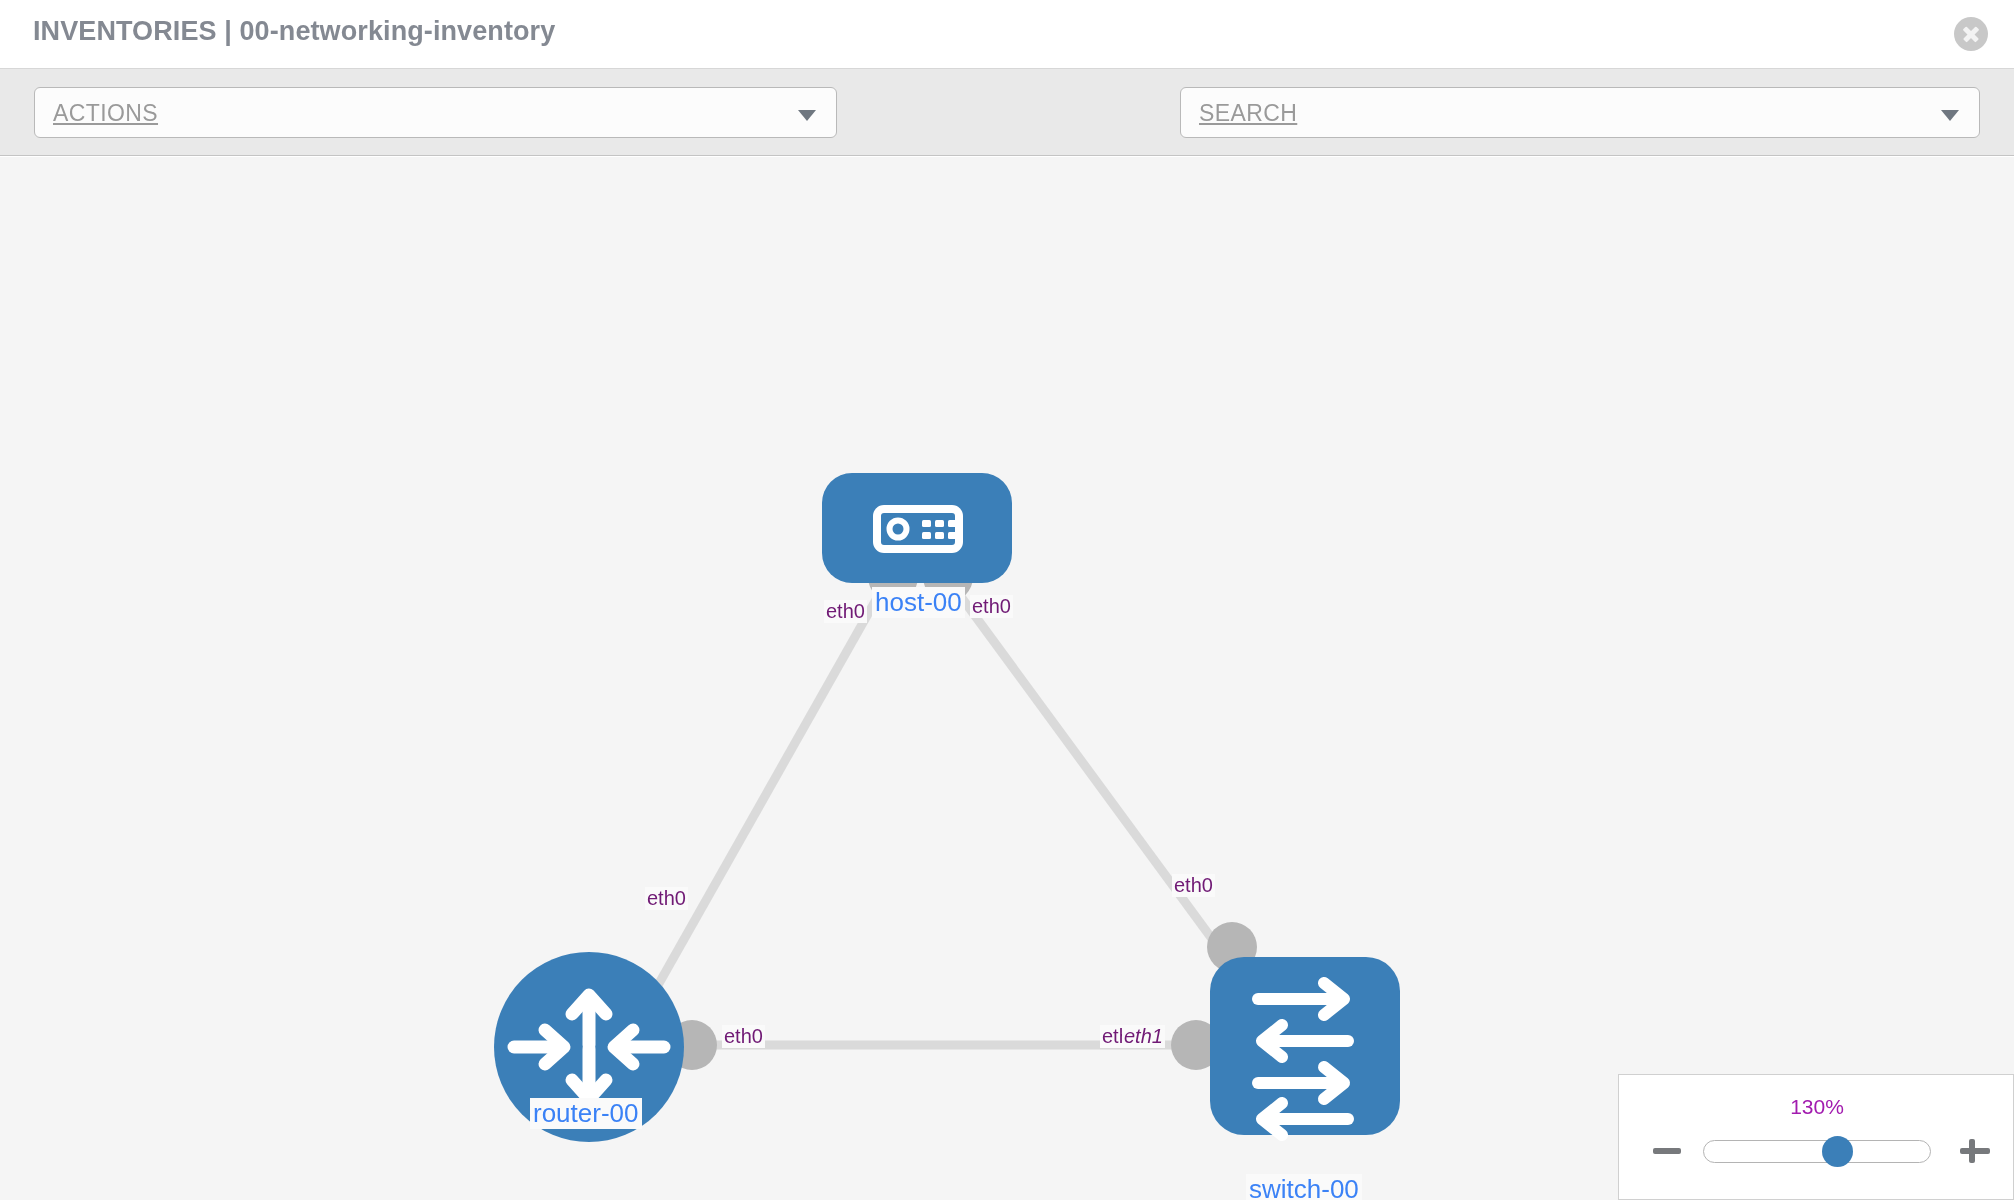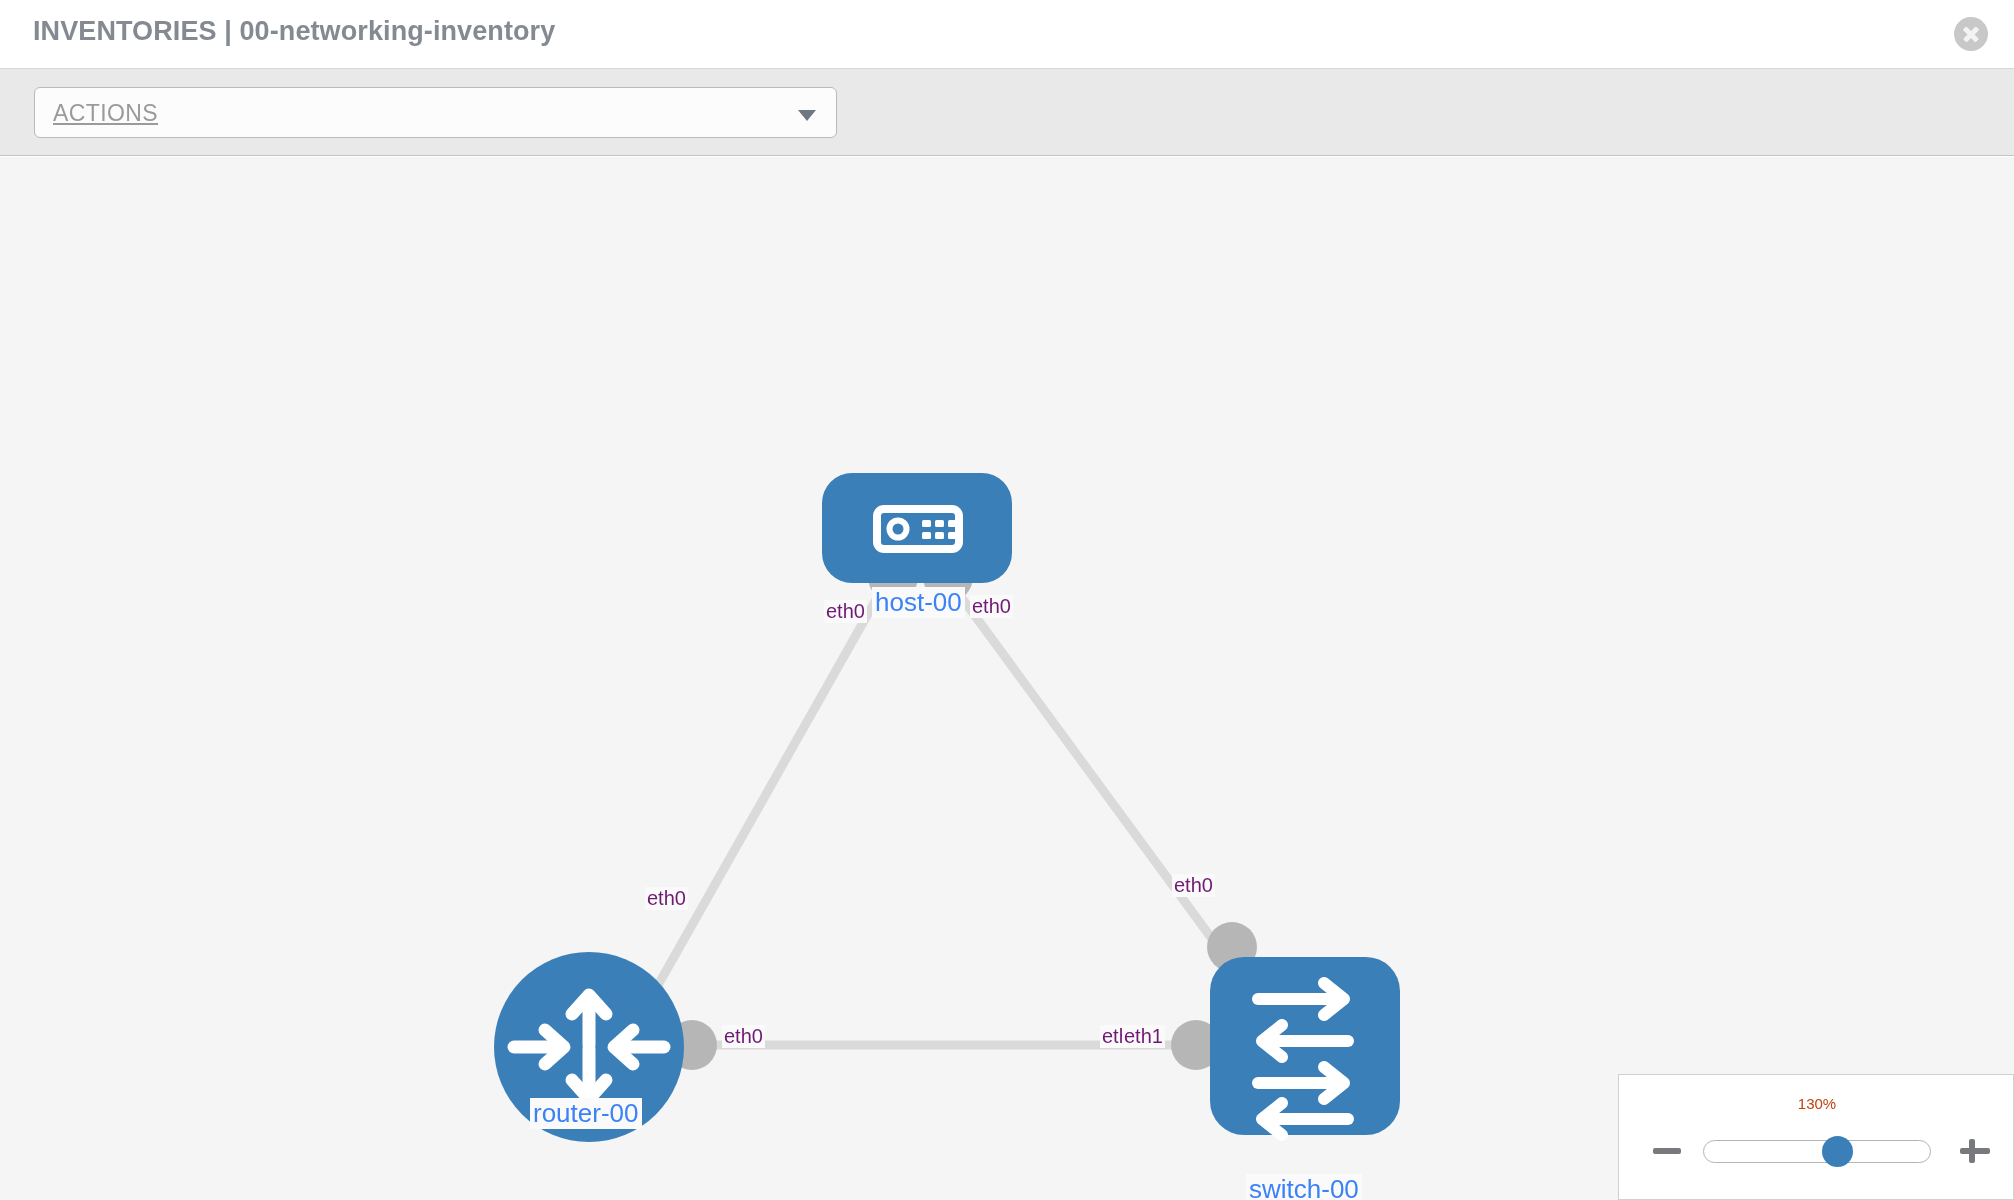--- a/index.html
+++ b/index.html
@@ -107,21 +107,21 @@
   .zoom-panel {
     position: absolute;
     right: 0; bottom: 0;
     width: 396px; height: 126px;
     background: #ffffff;
     border: 1px solid #d0d0d0;
   }
   .zoom-value {
     position: absolute; top: 20px; left: 0; width: 396px;
     text-align: center;
-    font-size: 15px; color: #c2410c;
+    font-size: 21px; color: #a21caf;
   }
   .zoom-row {
     position: absolute; top: 58px; left: 0; width: 396px; height: 36px;
   }
   .zoom-minus, .zoom-plus {
     position: absolute; top: 0; width: 36px; height: 36px; cursor: pointer;
   }
   .zoom-minus { left: 30px; }
   .zoom-plus  { right: 22px; }
   .zoom-minus::before {
@@ -172,20 +172,24 @@
     </div>
 
     <div class="tool-icon" id="key-btn">
       <svg width="46" height="46" viewBox="0 0 46 46">
         <circle cx="16" cy="18" r="9.5" fill="none" stroke="#72787f" stroke-width="5"></circle>
         <path d="M22.5 24.5 L38 40" stroke="#72787f" stroke-width="5" stroke-linecap="round"></path>
         <path d="M31 33 L36 28" stroke="#72787f" stroke-width="5" stroke-linecap="round"></path>
       </svg>
     </div>
 
+    <div class="select-box" id="search-select">
+      <span class="label">SEARCH</span>
+      <span class="caret"></span>
+    </div>
   </div>
 
   <div class="canvas">
     <div class="topology">
 
       <svg width="2014" height="1043">
 
         <g>
           <line x1="890" y1="418" x2="640" y2="860" stroke="#dadada" stroke-width="9"></line>
           <line x1="945" y1="418" x2="1240" y2="820" stroke="#dadada" stroke-width="9"></line>
@@ -248,21 +252,21 @@
           </g>
         </g>
       </svg>
 
       <span class="iface-label" style="left:824px;  top:443px;">eth0</span>
       <span class="iface-label" style="left:970px;  top:438px;">eth0</span>
       <span class="iface-label" style="left:645px;  top:730px;">eth0</span>
       <span class="iface-label" style="left:1172px; top:717px;">eth0</span>
       <span class="iface-label" style="left:722px;  top:868px;">eth0</span>
       <span class="iface-label" style="left:1100px; top:868px;">eth0</span>
-      <span class="iface-label" style="left:1122px; top:868px;">eth1</span>
+      <span class="iface-label" style="left:1122px; top:868px;font-style:italic;">eth1</span>
 
       <span class="node-label" style="left:872px;  top:430px;">host-00</span>
       <span class="node-label" style="left:530px;  top:941px;">router-00</span>
       <span class="node-label" style="left:1246px; top:995px;margin-top:22px;">switch-00</span>
     </div>
 
     <div class="zoom-panel">
       <div class="zoom-value">130%</div>
       <div class="zoom-row">
         <div class="zoom-minus"></div>

